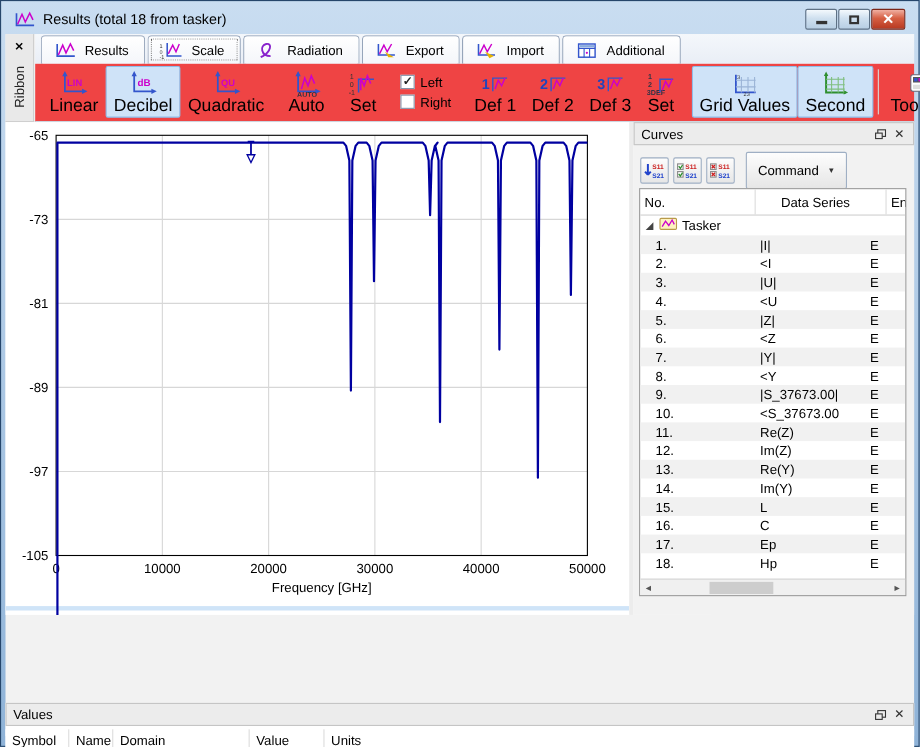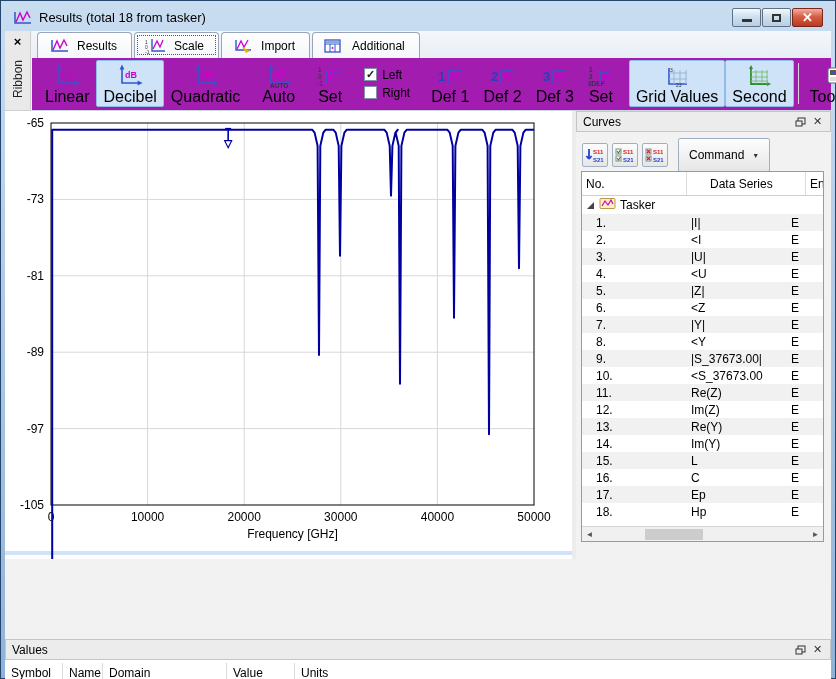--- a/index.html
+++ b/index.html
@@ -23,25 +23,25 @@
   
   .ribbon-strip{position:absolute;left:0;top:0;width:26px;height:80px;background:#e9e9e9;
     border-right:1px solid #cfcfcf;border-bottom:1px solid #cfcfcf;display:flex;flex-direction:column;align-items:center;}
   .ribbon-x{width:18px;height:18px;margin-top:3px;text-align:center;line-height:16px;font-size:13px;font-weight:bold;}
   .vlabel{writing-mode:vertical-rl;transform:rotate(180deg);font-size:12px;color:#222;margin-top:8px;}
   
   .tabs{position:absolute;left:27px;top:0;right:0;height:27px;display:flex;align-items:flex-end;padding-left:5px;
     background:linear-gradient(#f4f7fb,#e9eef6);}
   .tab{display:flex;align-items:center;gap:7px;padding:4px 14px 4px 10px;height:26px;
     background:linear-gradient(#ffffff,#f4f6fa);border:1px solid #96a5ba;border-bottom:none;
-    border-radius:4px 4px 0 0;margin-right:2px;}
+    border-radius:4px 4px 0 0;margin-right:2px;text-align:right;}
   .tab.active{outline:1px dotted #555;outline-offset:-4px;}
   .tab .ticon{width:22px;height:16px;}
   
-  .ribbon{position:absolute;left:27px;top:27px;right:0;height:53px;background:#a21caf;
+  .ribbon{position:absolute;left:27px;top:27px;right:0;height:53px;background:#ef4444;
     border-bottom:1px solid #cdd5df;display:flex;align-items:stretch;padding:2px 4px 3px 6px;}
   .rbtn{display:flex;flex-direction:column;align-items:center;justify-content:space-between;
     padding:3px 6px 2px 6px;border:1px solid transparent;border-radius:2px;}
   .rbtn.selected{background:#cfe3f8;border-color:#8fbde9;}
   .rbtn .ricon{height:26px;display:flex;align-items:center;}
   .rbtn .rlabel{font-size:16px;white-space:nowrap;}
   .rsep{width:1px;background:#d9d9d9;margin:3px 4px;}
   .rchecks{display:flex;flex-direction:column;justify-content:center;gap:4px;padding:0 6px;}
   .rcheck{display:flex;align-items:center;gap:5px;}
   .cbox{width:13px;height:13px;border:1px solid #8593a9;background:#fff;font-size:11px;line-height:11px;
@@ -131,20 +131,34 @@
         </div>
         <div class="tab active">
           <span class="ticon"><svg width="22" height="16" viewBox="0 0 22 16">
               <text x="0" y="6" font-size="5" fill="#333">1</text>
               <text x="0" y="11" font-size="5" fill="#333">0</text>
               <text x="0" y="16" font-size="5" fill="#333">-1</text>
               <path d="M7 1 V13 H20" fill="none" stroke="#3355cc" stroke-width="1.4"></path>
               <path d="M8 11 L12 3 L15 9 L18 2" fill="none" stroke="#cc00cc" stroke-width="1.3"></path>
             </svg></span>
           <span>Scale</span>
+        </div>
+        <div class="tab">
+          <span class="ticon"><svg width="20" height="16" viewBox="0 0 20 16">
+              <path d="M12 13 C3 13 2 3 8 2 C14 1 12 9 5 13 L3 14" fill="none" stroke="#8822cc" stroke-width="1.7"></path>
+            </svg></span>
+          <span>Radiation</span>
+        </div>
+        <div class="tab">
+          <span class="ticon"><svg width="22" height="16" viewBox="0 0 22 16">
+              <path d="M4 2 V12 H19" fill="none" stroke="#3355cc" stroke-width="1.4"></path>
+              <path d="M5 11 L9 3 L12 9 L16 2" fill="none" stroke="#cc00cc" stroke-width="1.3"></path>
+              <path d="M10 9 L18 14 L13 14 Z" fill="#e8b400"></path>
+            </svg></span>
+          <span>Export</span>
         </div>
         <div class="tab">
           <span class="ticon"><svg width="22" height="16" viewBox="0 0 22 16">
               <path d="M4 2 V12 H19" fill="none" stroke="#3355cc" stroke-width="1.4"></path>
               <path d="M5 11 L9 3 L12 9 L16 2" fill="none" stroke="#cc00cc" stroke-width="1.3"></path>
               <path d="M18 13 L10 9 L14 15 Z" fill="#e8b400"></path>
             </svg></span>
           <span>Import</span>
         </div>
         <div class="tab">

